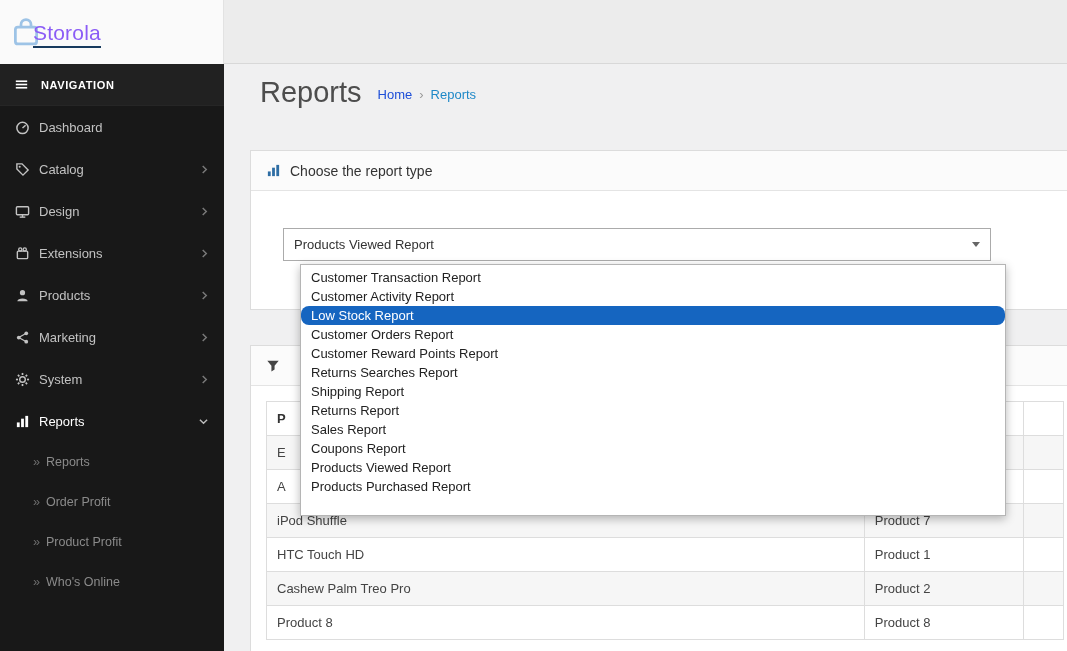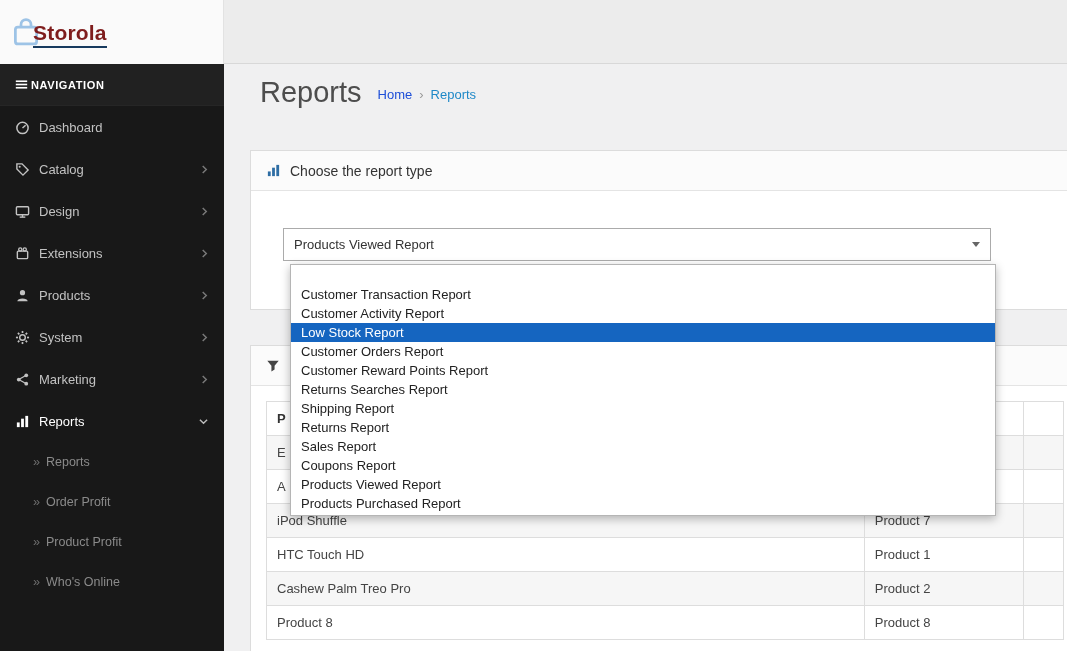--- a/index.html
+++ b/index.html
@@ -3,25 +3,25 @@
 <meta charset="utf-8">
 <style>
   * { margin:0; padding:0; box-sizing:border-box; }
   body { font-family:"Liberation Sans", sans-serif; background:#fff; }
   .screen { position:relative; width:1067px; height:651px; overflow:hidden; background:#f0f0f1; }
 
   
   .top-header { position:absolute; left:0; top:0; width:1067px; height:64px; background:#ececec; border-bottom:1px solid #d8d8d8; }
   .logo-area { position:absolute; left:0; top:0; width:224px; height:64px; background:#fafafa; border-right:1px solid #e2e2e2; display:flex; align-items:center; padding-left:12px; cursor:pointer; }
   .logo-bag { width:28px; height:30px; flex:0 0 auto; }
-  .logo-text { font-size:21px; font-weight:700; color:#7f1d1d; margin-left:-7px; margin-top:4px; border-bottom:2px solid #173a5e; padding-bottom:1px; letter-spacing:0.2px; }
+  .logo-text { font-size:21px; font-weight:400; color:#8b5cf6; margin-left:-7px; margin-top:4px; border-bottom:2px solid #173a5e; padding-bottom:1px; letter-spacing:0.2px; }
 
   
   .sidebar { position:absolute; left:0; top:64px; width:224px; height:587px; background:#181818; }
-  .nav-label { height:42px; display:flex; align-items:center; gap:3px; padding-left:15px; background:#212121; border-bottom:1px solid #262626; }
+  .nav-label { height:42px; display:flex; align-items:center; gap:13px; padding-left:15px; background:#212121; border-bottom:1px solid #262626; }
   .nav-label span { color:#ffffff; font-size:11px; font-weight:700; letter-spacing:0.6px; }
   .menu-item { height:42px; display:flex; align-items:center; gap:9px; padding:0 15px; color:#c2c2c2; font-size:13px; cursor:pointer; }
   .menu-item svg.mi { width:15px; height:15px; flex:0 0 auto; }
   .menu-item .chev { margin-left:auto; color:#7a7a7a; display:flex; align-items:center; }
   .menu-item.active { color:#ffffff; }
   .submenu-item { height:40px; display:flex; align-items:center; gap:6px; padding-left:33px; color:#8a8a8a; font-size:12.5px; cursor:pointer; }
   .submenu-item .pref { color:#6f6f6f; }
 
   
   .main { position:absolute; left:224px; top:64px; width:843px; height:587px; background:#f0f0f1; overflow:hidden; }
@@ -43,21 +43,21 @@
   table.report-table { width:100%; border-collapse:collapse; font-size:13px; }
   .report-table th, .report-table td { border:1px solid #ddd; padding:9px 10px; text-align:left; color:#444; }
   .report-table th { font-weight:700; color:#333; background:#fff; }
   .report-table tr:nth-child(even) td { background:#f6f6f6; }
   .report-table tr:nth-child(odd) td { background:#ffffff; }
   .col-name { width:75%; } .col-model { width:20%; } .col-extra { width:5%; }
 
   
   .select-box { position:absolute; left:283px; top:228px; width:708px; height:33px; background:#fff; border:1px solid #ababab; z-index:30; display:flex; align-items:center; padding:0 10px; font-size:13px; color:#333; cursor:pointer; }
   .select-caret { margin-left:auto; width:0; height:0; border-left:4px solid transparent; border-right:4px solid transparent; border-top:5px solid #666; }
-  .dropdown { position:absolute; left:290px; top:264px; width:706px; height:252px; background:#fff; border:1px solid #b5b5b5; box-shadow:0 3px 9px rgba(0,0,0,0.28); z-index:30; padding-top:20px; overflow:hidden; }
+  .dropdown { position:absolute; left:300px; top:264px; width:706px; height:252px; background:#fff; border:1px solid #b5b5b5; box-shadow:0 3px 9px rgba(0,0,0,0.28); z-index:30; padding-top:3px; overflow:hidden; }
   .dd-option { height:19px; line-height:19px; padding:0 10px; font-size:13px; color:#222; white-space:nowrap; cursor:pointer; }
   .dd-option.highlighted { color:#ffffff; }
 </style>
 </head>
 <body>
 
 <div class="screen">
 
   <div class="top-header"></div>
   <div class="logo-area">
@@ -122,20 +122,35 @@
             <polyline points="3,2 7,6 3,10" fill="none" stroke="#7a7a7a" stroke-width="1.6"></polyline>
           </svg>
         </span>
     </div>
     <div class="menu-item">
       <svg class="mi" viewBox="0 0 16 16">
           <circle cx="8" cy="5" r="2.8" fill="#c2c2c2"></circle>
           <path d="M2.5 14 c0-3.8 11-3.8 11 0 Z" fill="#c2c2c2"></path>
         </svg>
       <span>Products</span>
+      <span class="chev">
+          <svg width="9" height="11" viewBox="0 0 10 12">
+            <polyline points="3,2 7,6 3,10" fill="none" stroke="#7a7a7a" stroke-width="1.6"></polyline>
+          </svg>
+        </span>
+    </div>
+    <div class="menu-item">
+      <svg class="mi" viewBox="0 0 16 16">
+          <line x1="4" y1="8" x2="12" y2="3.5" stroke="#c2c2c2" stroke-width="1.4"></line>
+          <line x1="4" y1="8" x2="12" y2="12.5" stroke="#c2c2c2" stroke-width="1.4"></line>
+          <circle cx="12" cy="3.5" r="2" fill="#c2c2c2"></circle>
+          <circle cx="4" cy="8" r="2" fill="#c2c2c2"></circle>
+          <circle cx="12" cy="12.5" r="2" fill="#c2c2c2"></circle>
+        </svg>
+      <span>Marketing</span>
       <span class="chev">
           <svg width="9" height="11" viewBox="0 0 10 12">
             <polyline points="3,2 7,6 3,10" fill="none" stroke="#7a7a7a" stroke-width="1.6"></polyline>
           </svg>
         </span>
     </div>
     <div class="menu-item">
       <svg class="mi" viewBox="0 0 16 16">
           <circle cx="8" cy="8" r="3" fill="none" stroke="#c2c2c2" stroke-width="1.5"></circle>
           <g stroke="#c2c2c2" stroke-width="1.8">
@@ -143,35 +158,20 @@
             <line x1="11.4" y1="11.4" x2="12.9" y2="12.9"></line>
             <line x1="8" y1="12.8" x2="8" y2="15"></line>
             <line x1="4.6" y1="11.4" x2="3.1" y2="12.9"></line>
             <line x1="3.2" y1="8" x2="1" y2="8"></line>
             <line x1="4.6" y1="4.6" x2="3.1" y2="3.1"></line>
             <line x1="8" y1="3.2" x2="8" y2="1"></line>
             <line x1="11.4" y1="4.6" x2="12.9" y2="3.1"></line>
           </g>
         </svg>
       <span>System</span>
-      <span class="chev">
-          <svg width="9" height="11" viewBox="0 0 10 12">
-            <polyline points="3,2 7,6 3,10" fill="none" stroke="#7a7a7a" stroke-width="1.6"></polyline>
-          </svg>
-        </span>
-    </div>
-    <div class="menu-item">
-      <svg class="mi" viewBox="0 0 16 16">
-          <line x1="4" y1="8" x2="12" y2="3.5" stroke="#c2c2c2" stroke-width="1.4"></line>
-          <line x1="4" y1="8" x2="12" y2="12.5" stroke="#c2c2c2" stroke-width="1.4"></line>
-          <circle cx="12" cy="3.5" r="2" fill="#c2c2c2"></circle>
-          <circle cx="4" cy="8" r="2" fill="#c2c2c2"></circle>
-          <circle cx="12" cy="12.5" r="2" fill="#c2c2c2"></circle>
-        </svg>
-      <span>Marketing</span>
       <span class="chev">
           <svg width="9" height="11" viewBox="0 0 10 12">
             <polyline points="3,2 7,6 3,10" fill="none" stroke="#7a7a7a" stroke-width="1.6"></polyline>
           </svg>
         </span>
     </div>
     <div class="menu-item active">
       <svg class="mi" viewBox="0 0 16 16">
           <rect x="2" y="9" width="3" height="5" fill="#ffffff"></rect>
           <rect x="6.5" y="5" width="3" height="9" fill="#ffffff"></rect>
@@ -281,21 +281,21 @@
   </div>
 
   <div class="select-box">
     <span>Products Viewed Report</span>
     <span class="select-caret"></span>
   </div>
 
   <div class="dropdown">
     <div class="dd-option">Customer Transaction Report</div>
     <div class="dd-option">Customer Activity Report</div>
-    <div class="dd-option highlighted" style="background-color: rgb(21, 101, 192);">Low Stock Report</div>
+    <div class="dd-option highlighted" style="background-color: rgb(21, 101, 192); border-radius: 8px;">Low Stock Report</div>
     <div class="dd-option">Customer Orders Report</div>
     <div class="dd-option">Customer Reward Points Report</div>
     <div class="dd-option">Returns Searches Report</div>
     <div class="dd-option">Shipping Report</div>
     <div class="dd-option">Returns Report</div>
     <div class="dd-option">Sales Report</div>
     <div class="dd-option">Coupons Report</div>
     <div class="dd-option">Products Viewed Report</div>
     <div class="dd-option">Products Purchased Report</div>
   </div>

